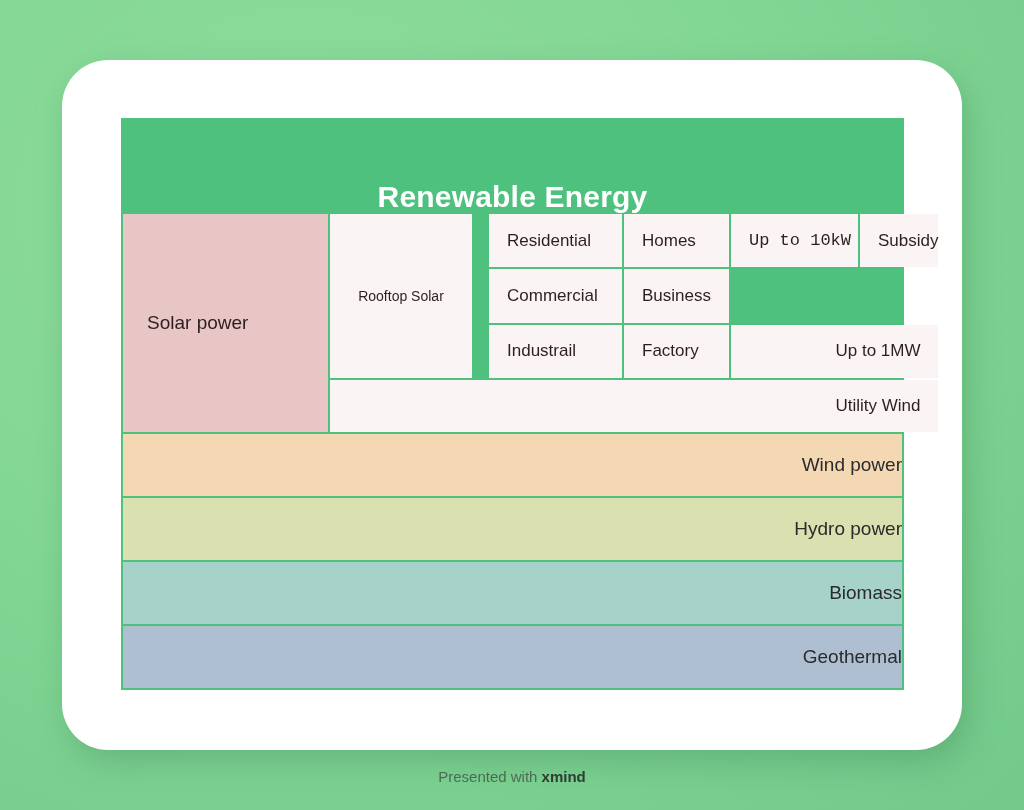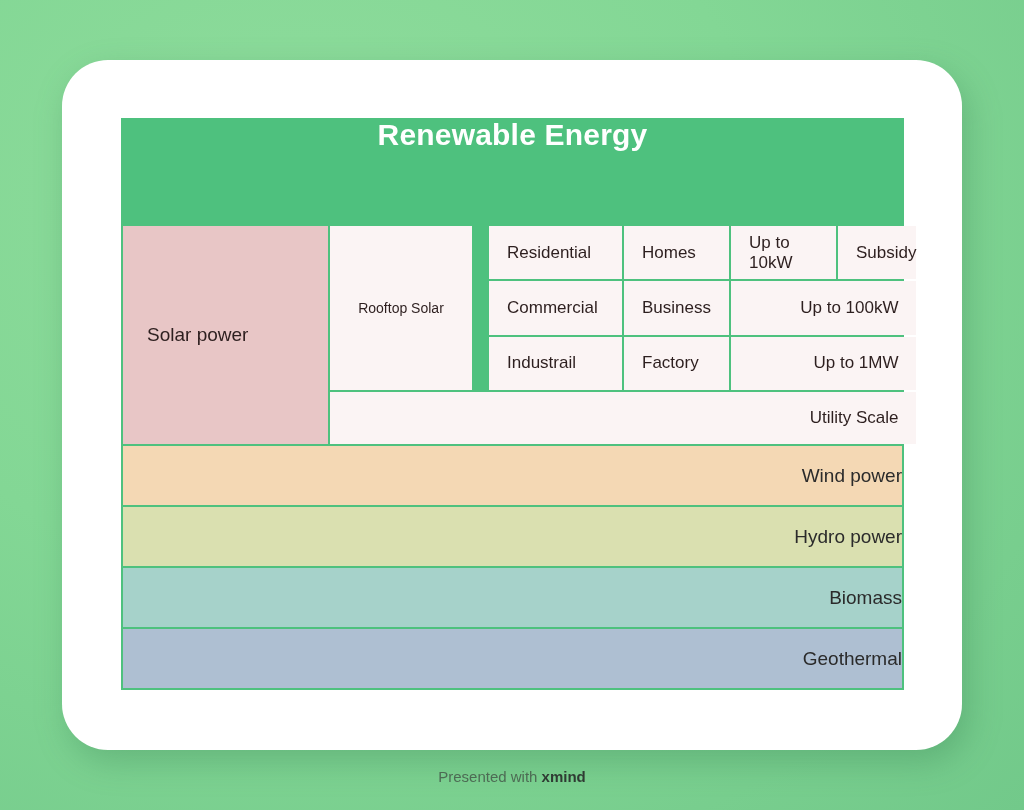--- a/index.html
+++ b/index.html
@@ -45,24 +45,24 @@
     left: 121px;
     top: 118px;
     width: 783px;
     height: 572px;
     display: flex;
     flex-direction: column;
     background: #4ec17e;
   }
 
   .title-bar {
-    height: 108px;
+    height: 96px;
     background: #4ec17e;
     display: flex;
-    align-items: flex-start;
+    align-items: flex-end;
     justify-content: center;
     flex: none;
   }
   .title-bar .title-text {
     color: #ffffff;
     font-size: 30px;
     font-weight: bold;
     letter-spacing: 0.2px;
   }
 
@@ -121,21 +121,21 @@
     gap: 2px;
   }
   .sub-row {
     flex: 1;
     display: flex;
     gap: 2px;
     padding-left: 15px;
   }
   .col-type  { width: 133px; flex: none; }
   .col-use   { width: 105px; flex: none; }
-  .col-cap   { width: 105px; flex: none; }
+  .col-cap   { width: 127px; flex: none; font-family: Liberation Mono, monospace; }
   .col-extra { flex: 1; }
   .col-cap-wide { flex: 1; }
 
   .utility-row {
     height: 52px;
     flex: none;
     display: flex;
   }
 
   
@@ -191,34 +191,33 @@
           <div class="sub-row">
             <div class="cell c-left col-type">Residential</div>
             <div class="cell c-left col-use">Homes</div>
             <div class="cell c-left col-cap">Up to 10kW</div>
             <div class="cell c-left col-extra">Subsidy</div>
           </div>
 
           <div class="sub-row">
             <div class="cell c-left col-type">Commercial</div>
             <div class="cell c-left col-use">Business</div>
-            <div class="cell c-right col-cap-wide">Up to 100kW</div>
           </div>
 
           <div class="sub-row">
             <div class="cell c-left col-type">Industrail</div>
             <div class="cell c-left col-use">Factory</div>
             <div class="cell c-right col-cap-wide">Up to 1MW</div>
           </div>
 
         </div>
       </div>
 
       <div class="utility-row">
-        <div class="cell c-right" style="flex:1;">Utility Scale</div>
+        <div class="cell c-right" style="flex:1;">Utility Wind</div>
       </div>
 
     </div>
   </div>
 
   <div class="energy-row" style="background:#f4d8b4;">Wind power</div>
   <div class="energy-row" style="background:#dae0b0;">Hydro power</div>
   <div class="energy-row" style="background:#a6d2ca;">Biomass</div>
   <div class="energy-row" style="background:#aebfd2;">Geothermal</div>
 

